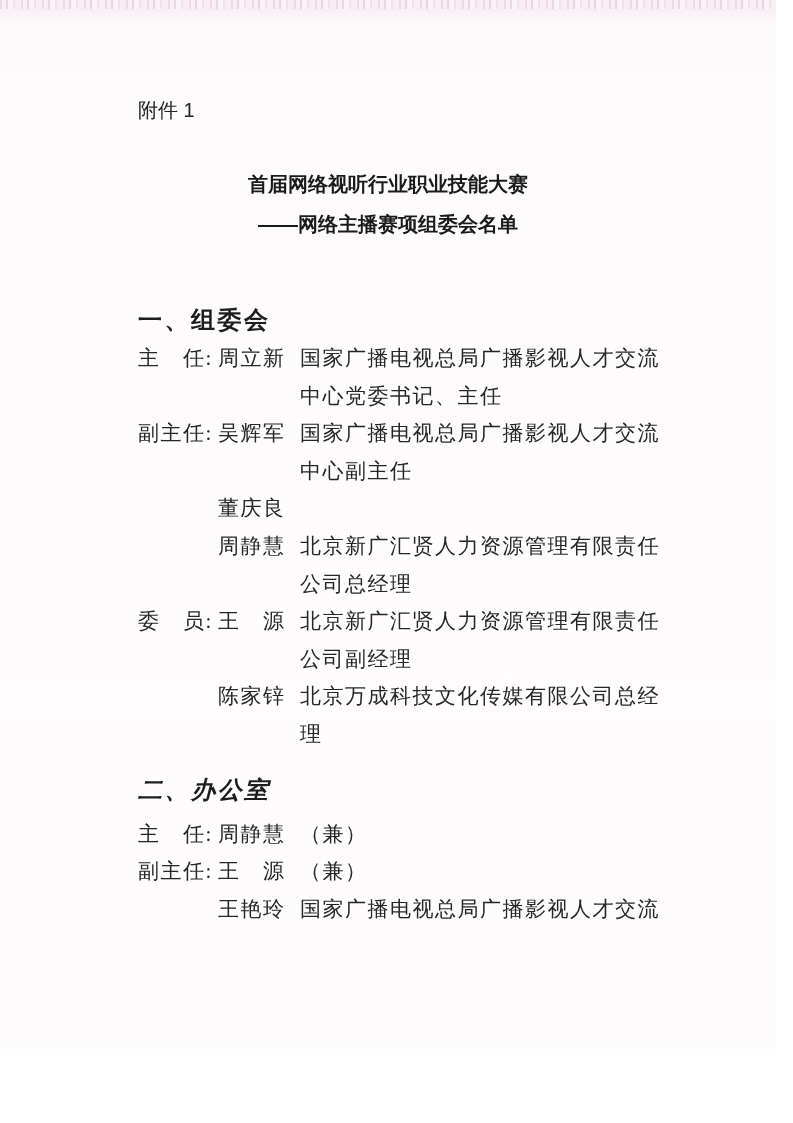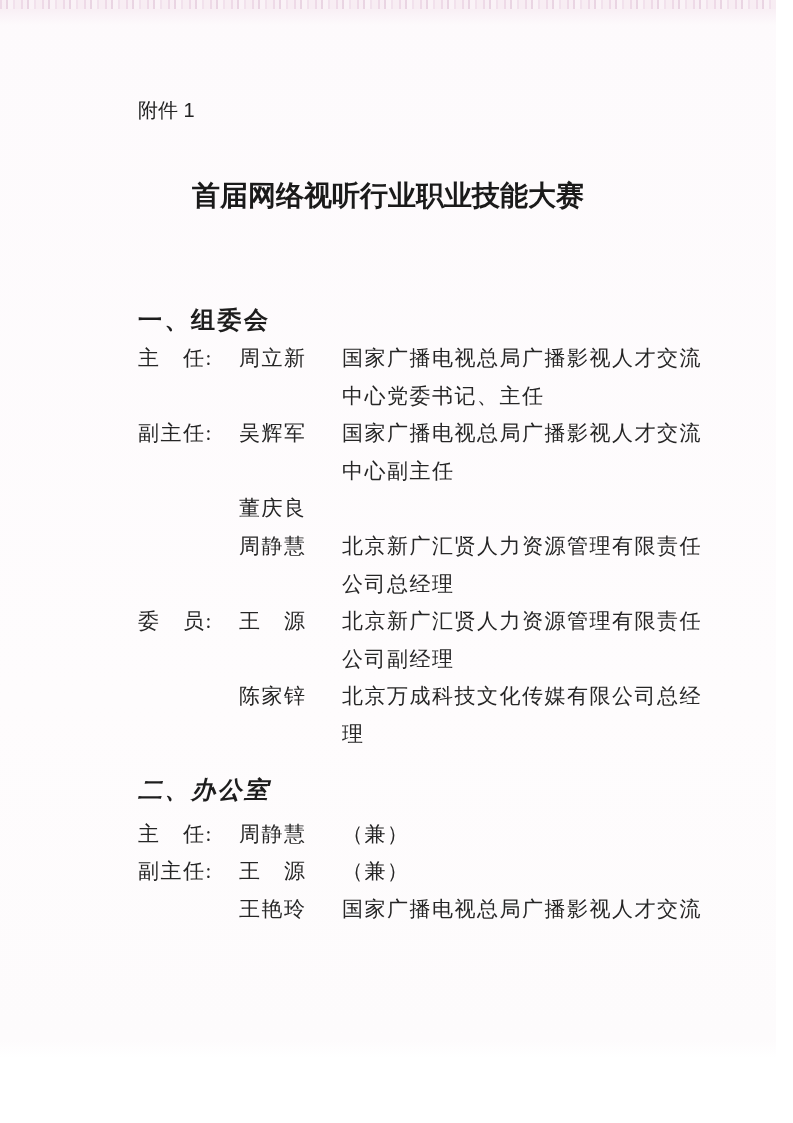--- a/index.html
+++ b/index.html
@@ -35,25 +35,25 @@
   .attachment {
     position: absolute;
     left: 138px; top: 99px;
     font-family: "Liberation Sans", sans-serif;
     font-size: 20px;
     line-height: 22px;
     color: #222222;
   }
   .doc-title {
     position: absolute;
-    top: 176px; left: 0;
+    top: 164px; left: 0;
     width: 100%;
     text-align: center;
     font-family: "Liberation Sans", sans-serif;
-    font-size: 28px;
+    font-size: 20px;
     font-weight: 700;
     line-height: 40px;
     color: #1a1a1a;
   }
   .content {
     position: absolute;
     left: 138px; top: 304px;
     width: 545px;
   }
   .sec-heading {
@@ -70,38 +70,38 @@
     margin-bottom: 10px;
     font-style: italic;
   }
   .row {
     display: flex;
     align-items: flex-start;
     font-size: 21px;
     line-height: 37.6px;
     letter-spacing: 1.5px;
     color: #262626;
-    gap: 21px;
   }
   .role-label { width: 80px; flex: none; }
   .person-name { width: 82px; flex: none; }
   .person-desc { width: 372px; flex: none; }
 </style>
 </head>
 <body>
 
 <div class="page">
 
   <div class="scan-noise"></div>
   <div class="scan-noise-fade"></div>
 
   <div class="attachment">附件 1</div>
 
   <div class="doc-title">
     <div>首届网络视听行业职业技能大赛</div>
+    <div>——网络主播赛项组委会名单</div>
   </div>
 
   <div class="content">
 
     <div class="sec-heading">一、组委会</div>
 
     <div class="row">
       <span class="role-label">主　任:</span>
       <span class="person-name">周立新</span>
       <span class="person-desc">国家广播电视总局广播影视人才交流中心党委书记、主任</span>

